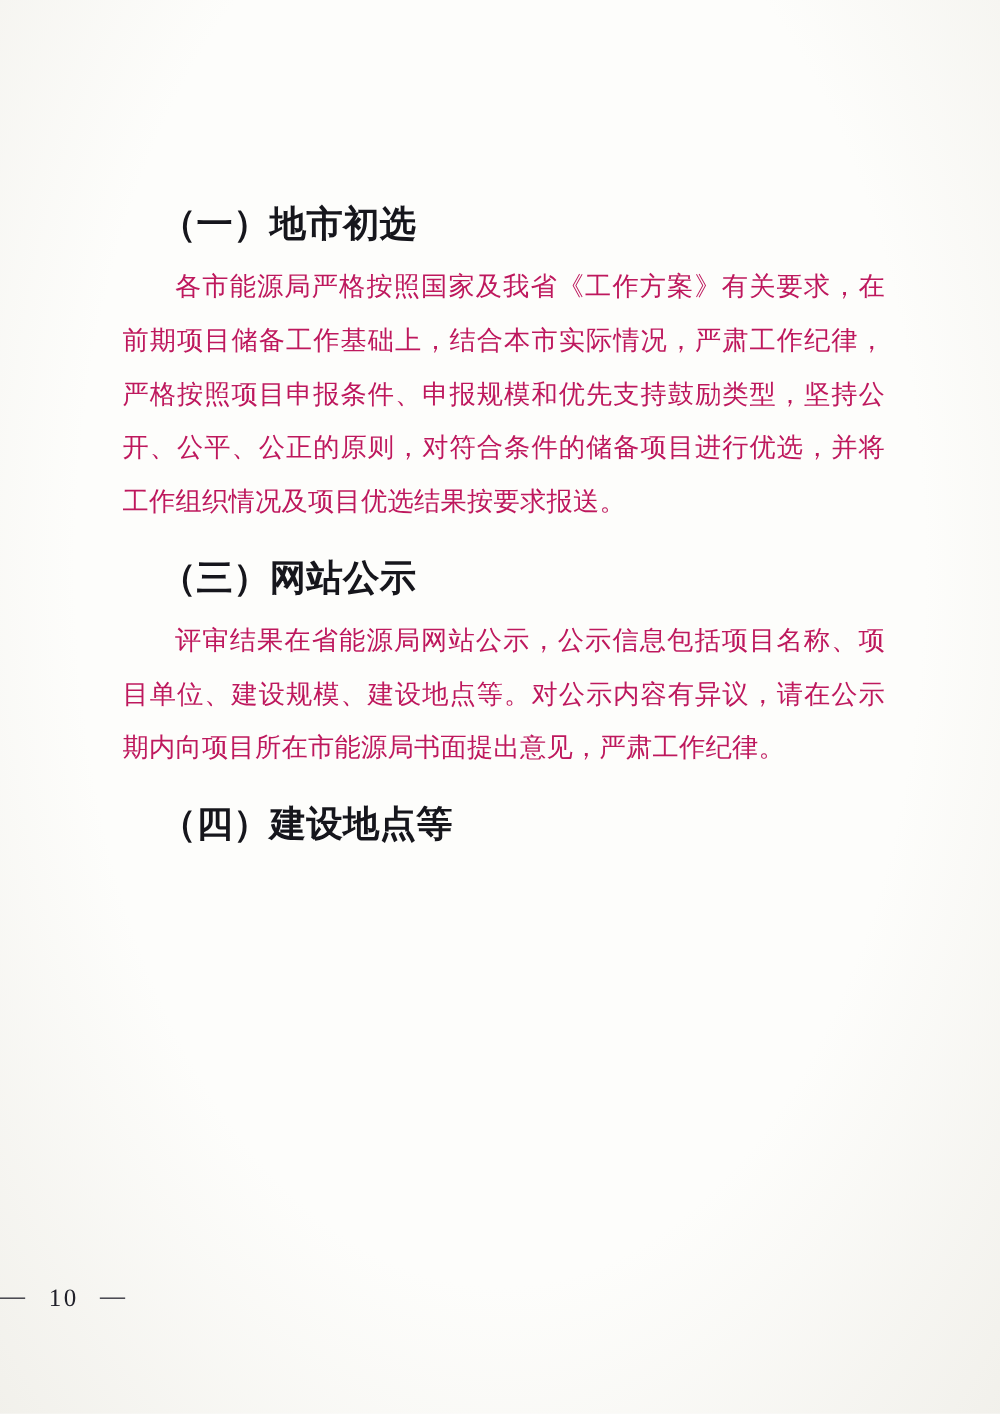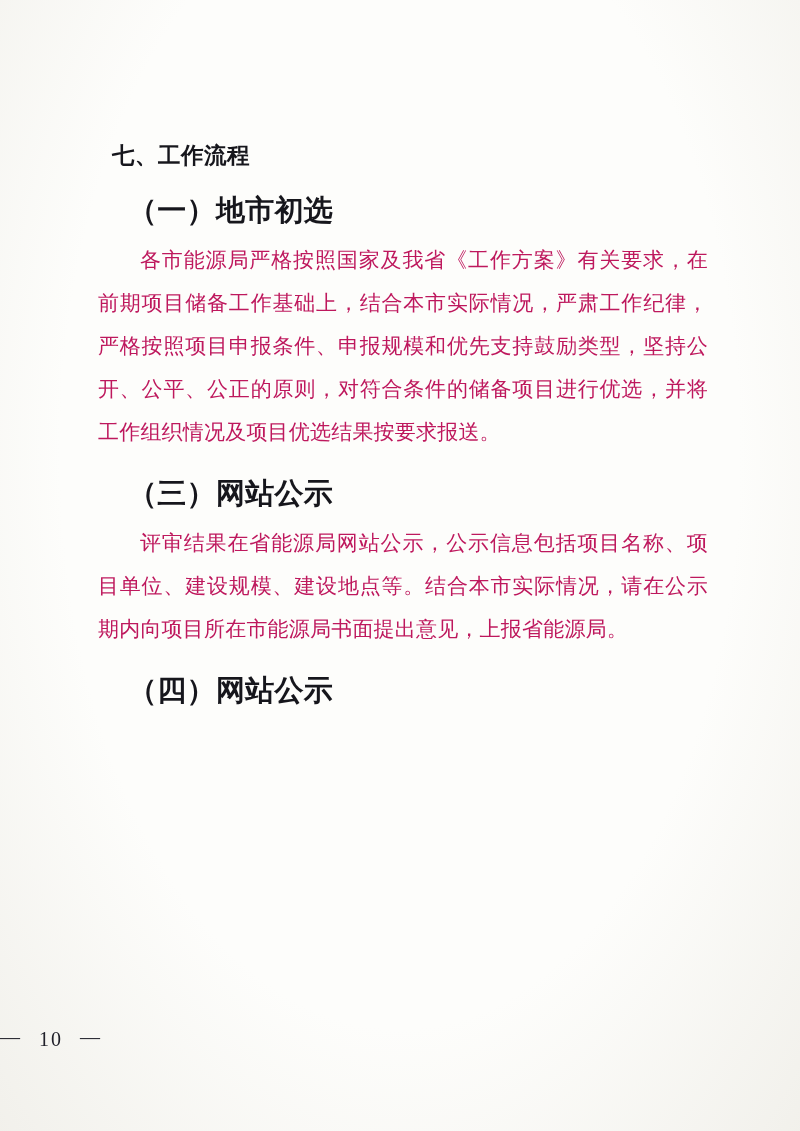--- a/index.html
+++ b/index.html
@@ -81,30 +81,29 @@
   }
 </style>
 </head>
 <body>
 
 <div class="page">
   <div class="paper-tint"></div>
 
   <div class="content">
 
-    <h2 class="h-section">七、工作流程</h2>
 
     <h3 class="h-sub">（一）地市初选</h3>
     <p class="para">各市能源局严格按照国家及我省《工作方案》有关要求，在前期项目储备工作基础上，结合本市实际情况，严肃工作纪律，严格按照项目申报条件、申报规模和优先支持鼓励类型，坚持公开、公平、公正的原则，对符合条件的储备项目进行优选，并将工作组织情况及项目优选结果按要求报送。</p>
 
 
     <h3 class="h-sub">（三）网站公示</h3>
-    <p class="para">评审结果在省能源局网站公示，公示信息包括项目名称、项目单位、建设规模、建设地点等。结合本市实际情况，请在公示期内向项目所在市能源局书面提出意见，上报省能源局。</p>
+    <p class="para">评审结果在省能源局网站公示，公示信息包括项目名称、项目单位、建设规模、建设地点等。对公示内容有异议，请在公示期内向项目所在市能源局书面提出意见，严肃工作纪律。</p>
 
-    <h3 class="h-sub">（四）网站公示</h3>
+    <h3 class="h-sub">（四）建设地点等</h3>
 
   </div>
 
   <div class="footer">
     <span class="dash">—</span>
     <span class="pgnum">10</span>
     <span class="dash">—</span>
   </div>
 </div>
 

